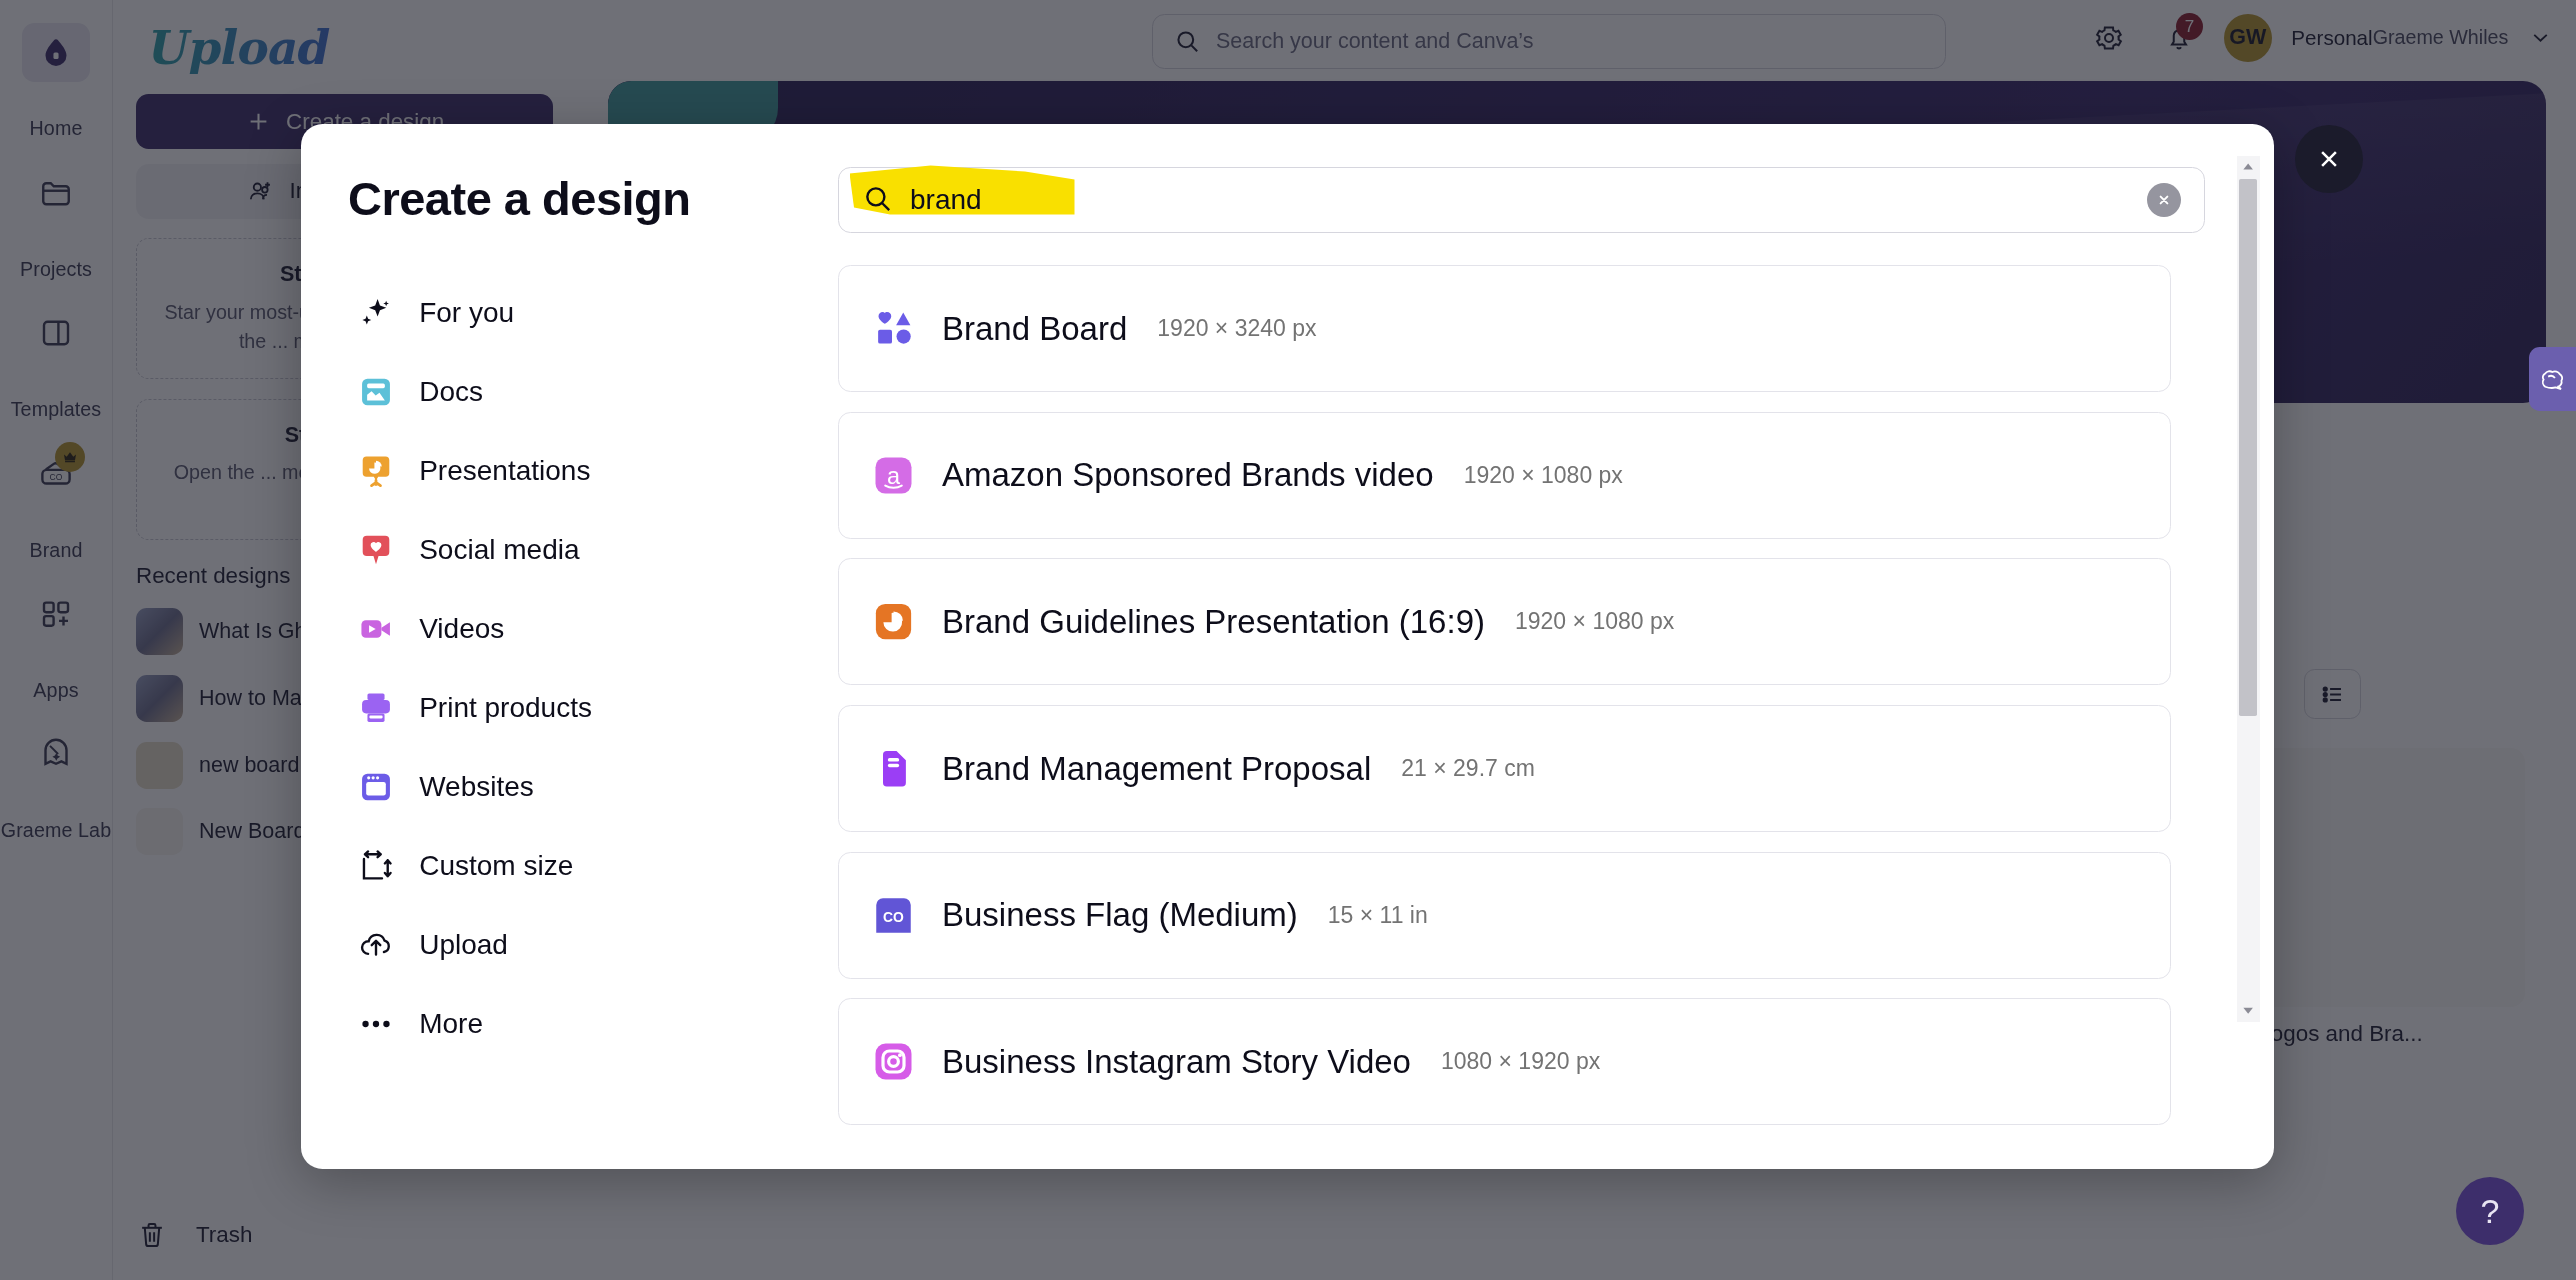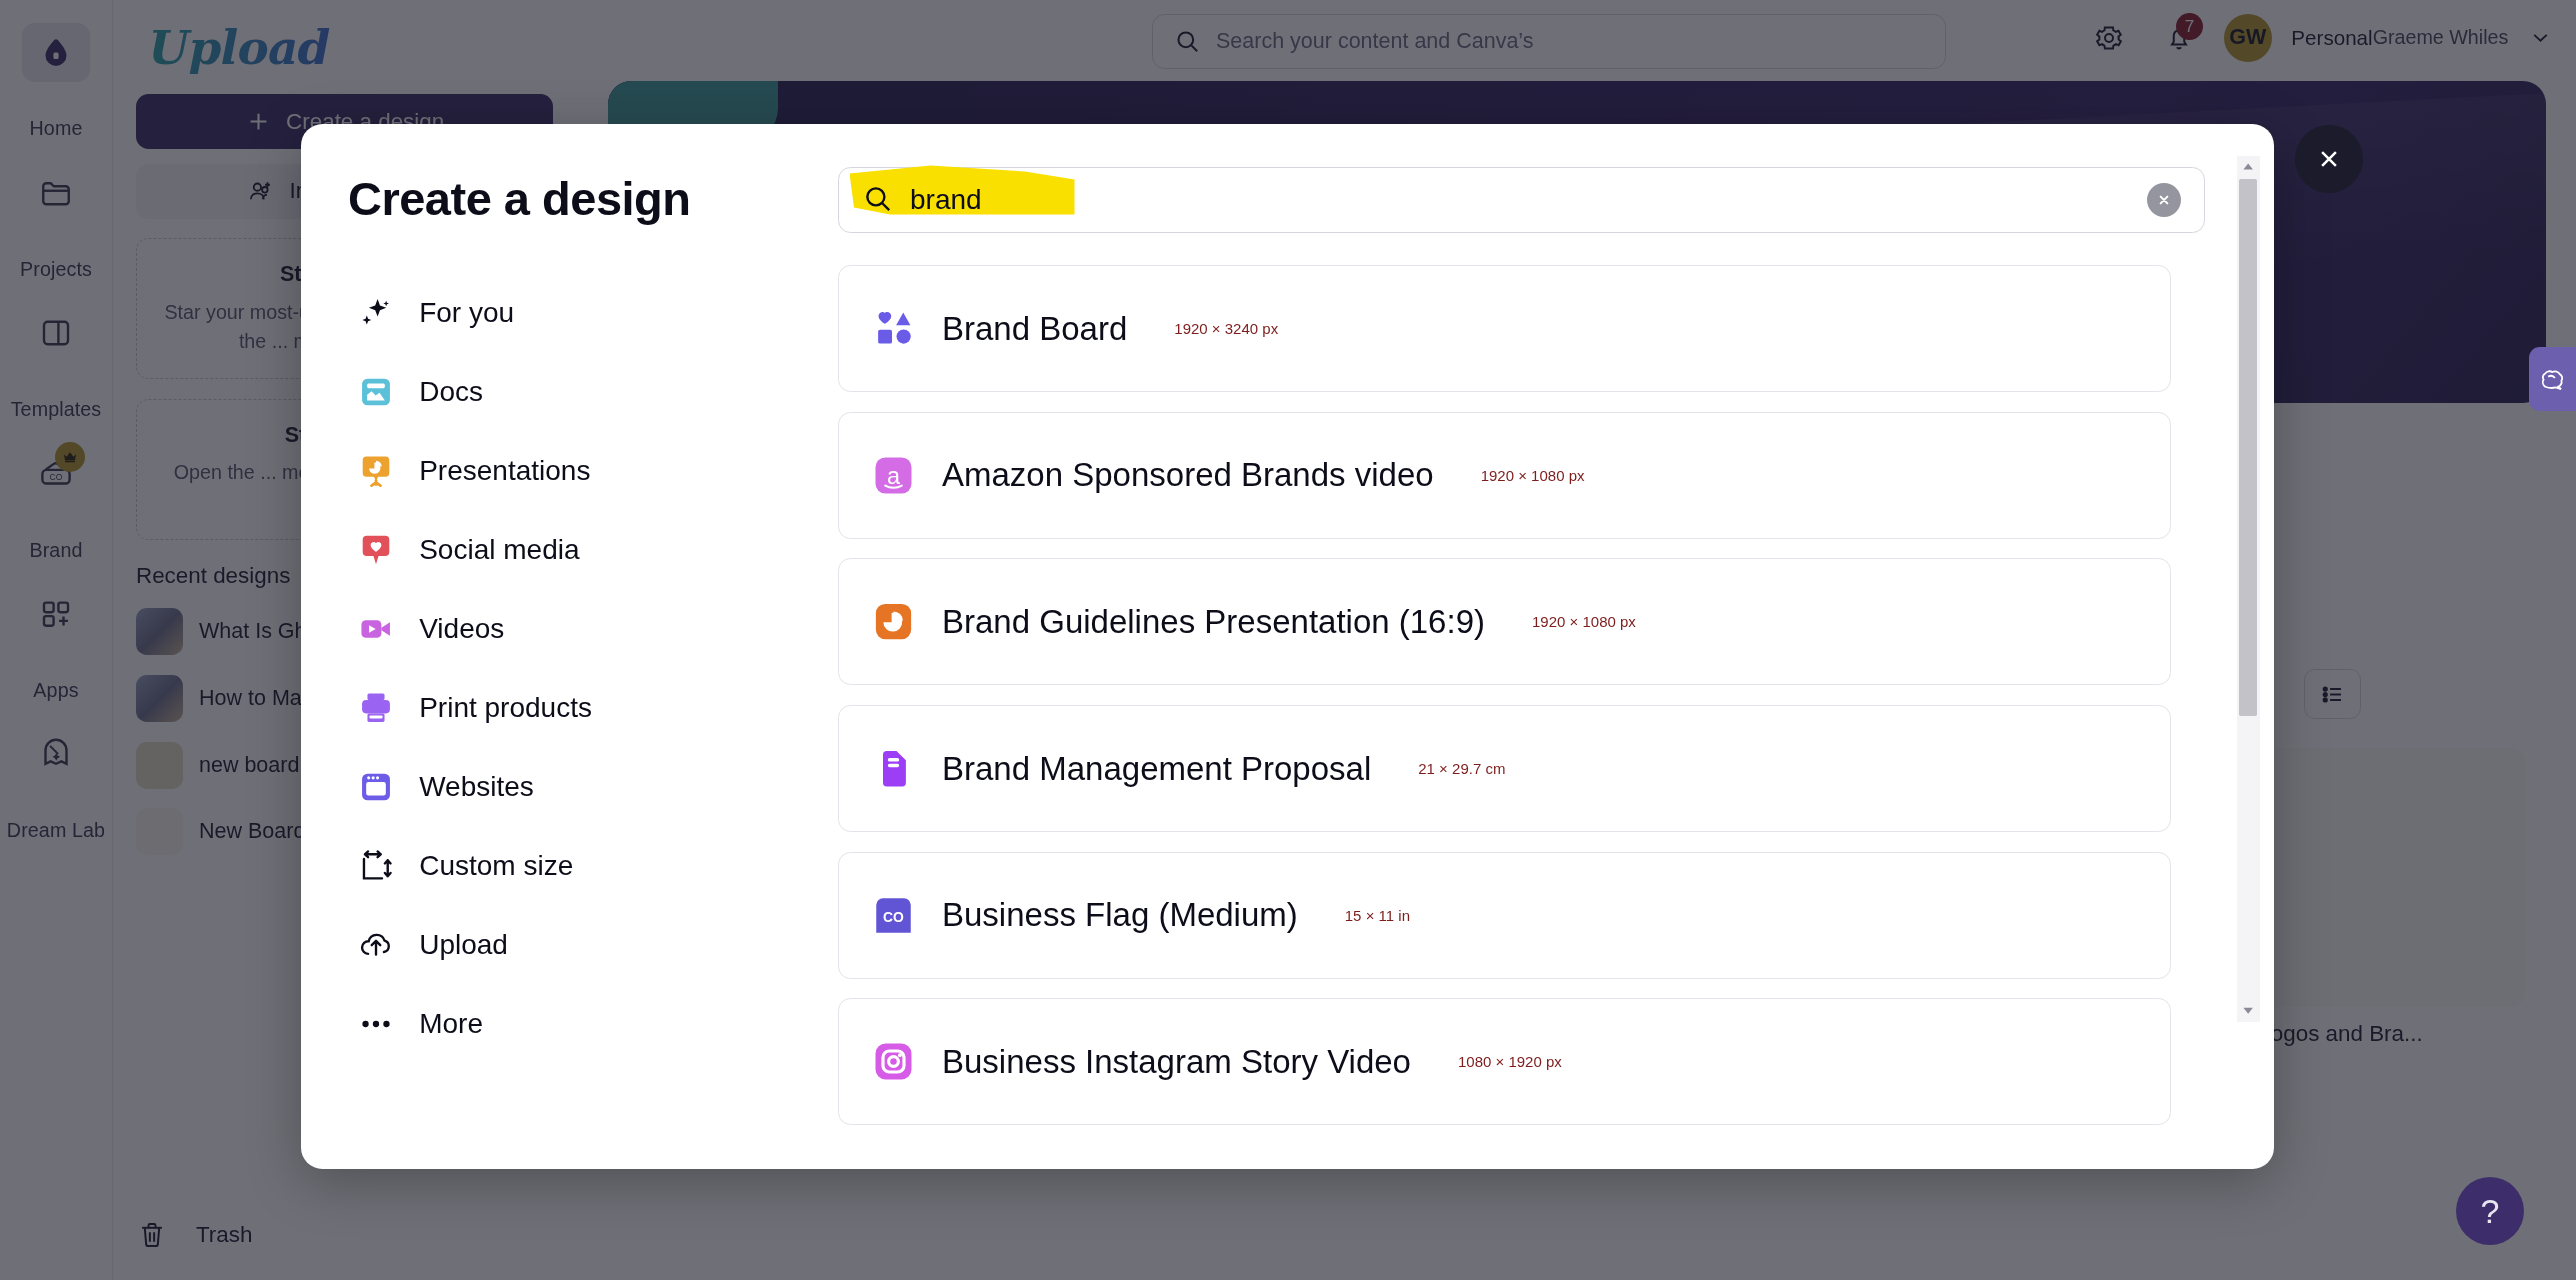--- a/index.html
+++ b/index.html
@@ -476,21 +476,21 @@
     border-radius: 12.5px;
     margin-bottom: 19.7px;
     display: flex; align-items: center;
     padding: 0 30px;
     gap: 25px;
     cursor: pointer;
     background: #fff;
   }
   .res-ico { width: 48px; height: 48px; flex: none; display:flex; align-items:center; justify-content:center; }
   .res-txt { font-size: 33px; color: #0d0d1a; white-space: nowrap; }
-  .res-dim { font-size: 15px; color: #7f1d1d; margin-left: 22px; }
+  .res-dim { font-size: 23px; color: #737373; margin-left: 5px; }
 
   .res-scroll {
     position: absolute;
     right: 14.3px; top: 32px;
     width: 23px; height: 866px;
     background: #f4f4f6;
     display: flex; flex-direction: column; align-items: center;
   }
   .sc-arrow { height: 23px; display:flex; align-items:center; justify-content:center; cursor:pointer; }
   .sc-track { flex: 1; width: 100%; position: relative; }
@@ -572,21 +572,21 @@
       </div>
 
       <div class="rail-item">
         <div class="rail-ico">
           <svg width="36" height="36" viewBox="0 0 24 24" fill="none" stroke="#3a3a52" stroke-width="1.6">
               <path d="M5 9.5a7 7 0 0 1 14 0v9l-3.4-1.6-3.6 1.6-3.6-1.6L5 18.5z"></path>
               <path d="M8 6.6 13.4 12" stroke-width="1.3"></path>
               <path d="M12.2 11.3l.9 1.7 1.7.9-1.7.9-.9 1.7-.9-1.7-1.7-.9 1.7-.9z" fill="#3a3a52" stroke="none"></path>
             </svg>
         </div>
-        <div class="rail-label">Dream Lab</div>
+        <div class="rail-label">Graeme Lab</div>
       </div>
     </div>
 
     <div class="bg-main">
 
       <div class="bg-left-panel">
         <div class="canva-logo">Upload</div>
 
         <button class="btn-create">
           <svg width="27" height="27" viewBox="0 0 24 24" stroke="#fff" stroke-width="1.8" fill="none">

